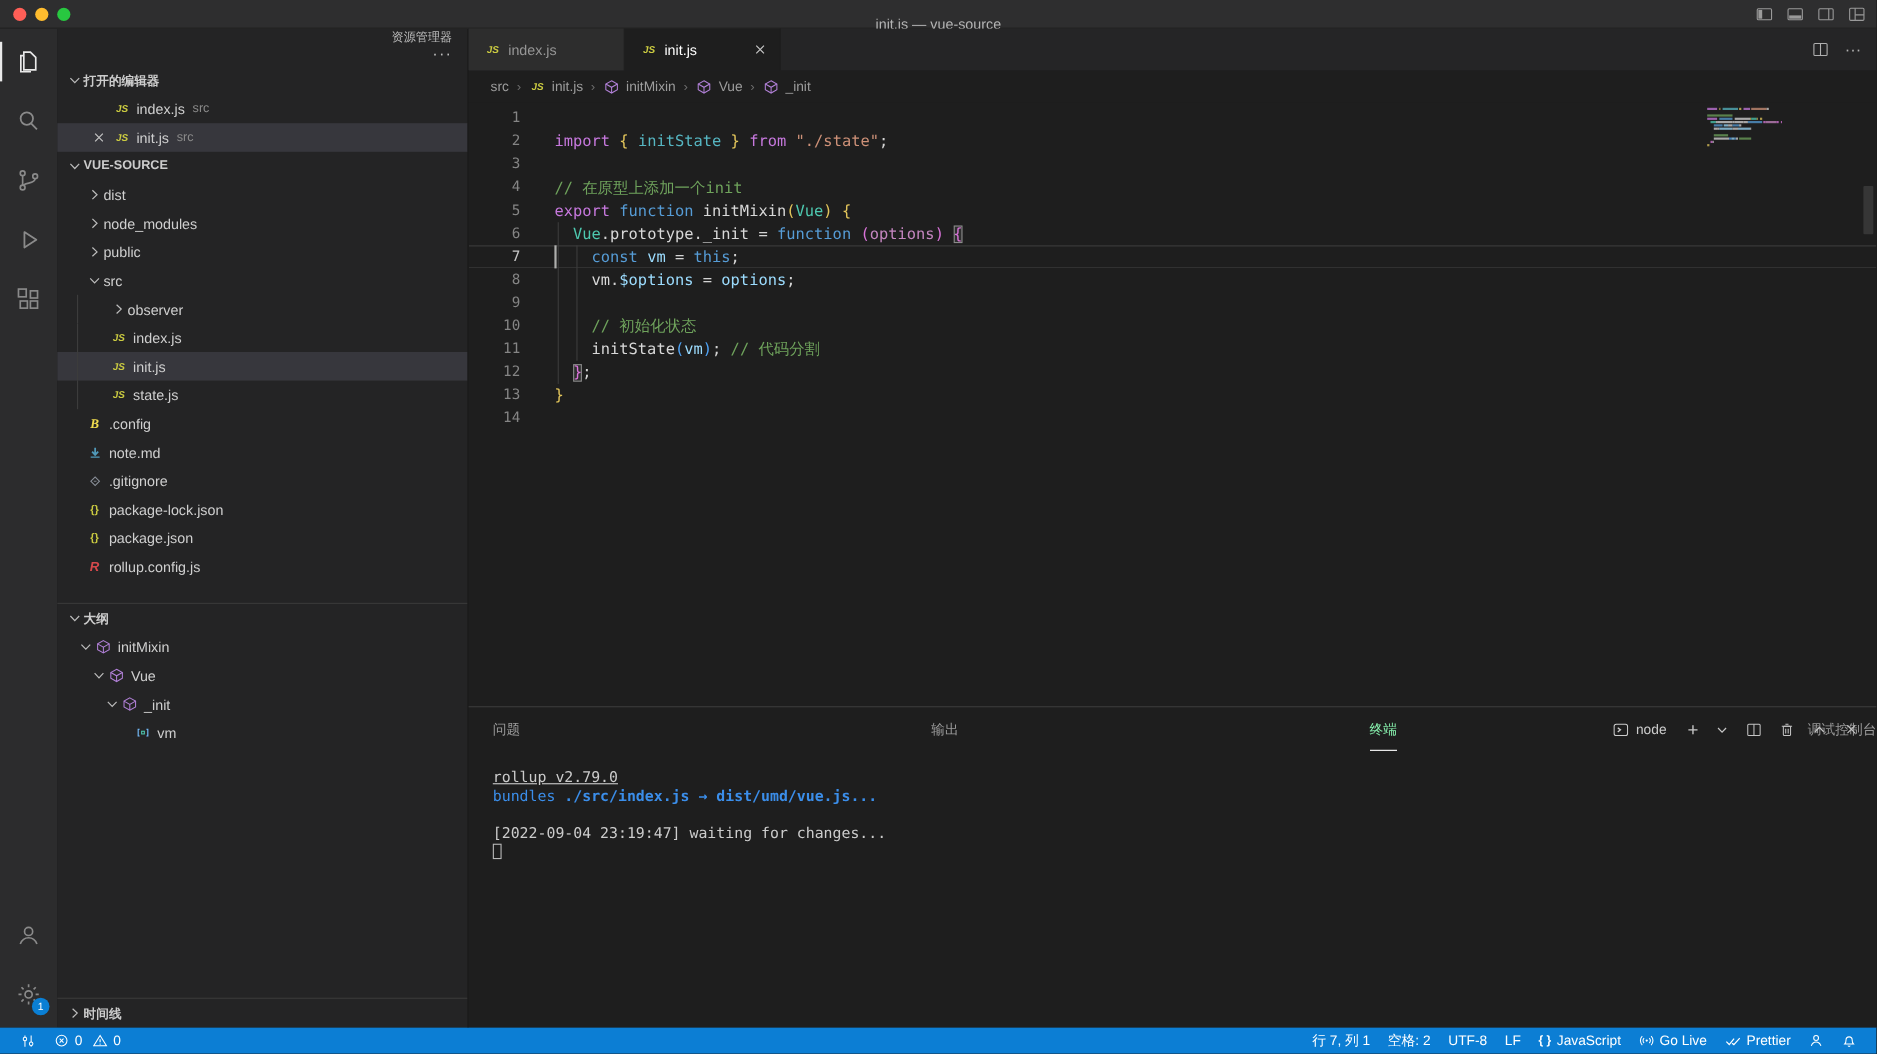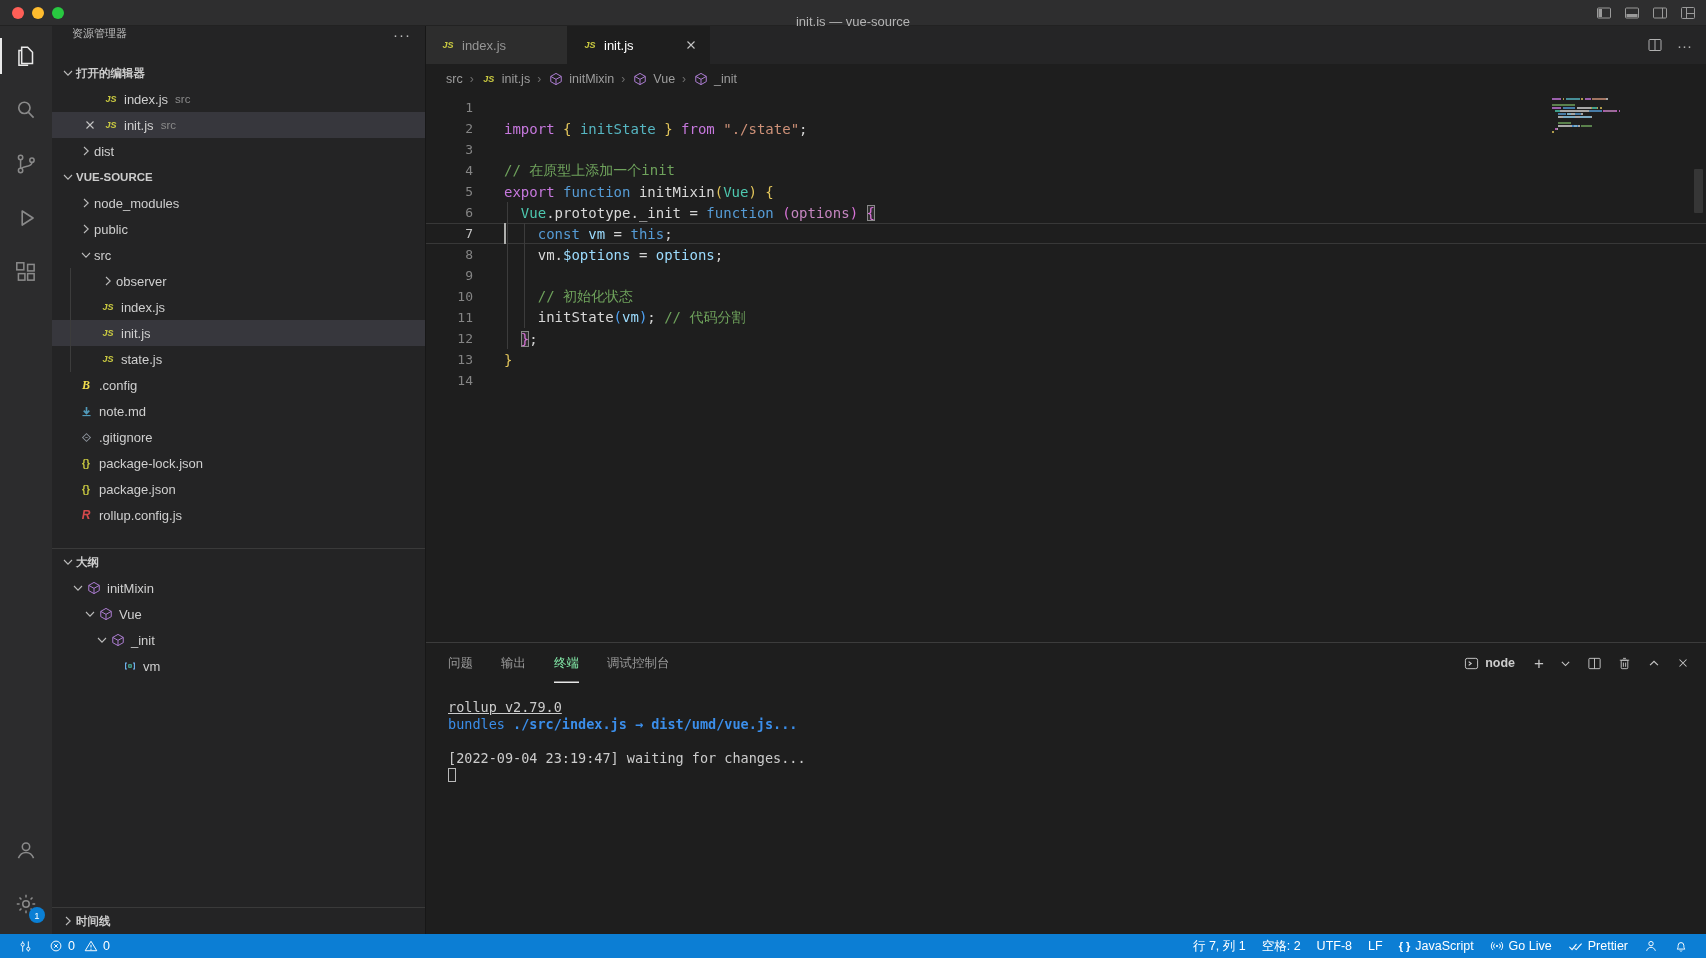--- a/index.html
+++ b/index.html
@@ -23,21 +23,21 @@
   .act { width:52px; height:48px; display:flex; align-items:center; justify-content:center;
     color:#8a8a8a; position:relative; margin-top:6px; }
   .act.active { color:#e9e9e9; }
   .act.active::before { content:''; position:absolute; left:0; top:6px; bottom:6px; width:2px; background:#e9e9e9; }
   #act-bottom { margin-top:auto; margin-bottom:6px; display:flex; flex-direction:column; align-items:center; }
   .badge { position:absolute; right:7px; bottom:5px; min-width:16px; height:16px; border-radius:9px;
     background:#0a7fd4; color:#fff; font-size:9.5px; display:flex; align-items:center; justify-content:center; }
 
   
   #sidebar { width:374px; background:#242425; border-right:1px solid #171717; display:flex; flex-direction:column; overflow:hidden; }
-  #sb-header { height:34px; display:flex; align-items:flex-start; padding:0 14px 0 20px; color:#bdbdbd; font-size:11px; }
+  #sb-header { height:34px; display:flex; align-items:flex-end; padding:0 14px 0 20px; color:#bdbdbd; font-size:11px;flex-direction:column; }
   #sb-header .more { margin-left:auto; color:#bdbdbd; font-size:15px; letter-spacing:1px; }
   .row { height:26px; display:flex; align-items:center; color:#cfcfcf; font-size:13px; position:relative; cursor:default; white-space:nowrap; }
   .row.selected { background:#37373d; }
   .row .chev { color:#bcbcbc; width:16px; height:16px; flex:0 0 16px; }
   .row .detail { color:#8a8a8a; font-size:11.5px; margin-left:7px; }
   .sect-label { font-weight:bold; font-size:11.5px; color:#cccccc; }
   .ic { width:16px; height:16px; flex:0 0 16px; margin-right:5px; display:flex; align-items:center; justify-content:center; }
   .js-ic { color:#cbcb41; font-size:9px; font-weight:bold; font-style:italic; }
   .brace-ic { color:#cbcb41; font-size:10px; font-weight:bold; }
   .babel-ic { color:#f0dc4e; font-weight:bold; font-style:italic; font-size:12px; font-family:"Liberation Serif",serif; }
@@ -80,25 +80,25 @@
   .tk-bm{ outline:1px solid #8a8a8a; outline-offset:-1px; background:rgba(120,120,120,.18); }
   .iguide { position:absolute; width:1px; background:#3c3c3c; }
   #caret { position:absolute; width:1.5px; background:#aeafad; }
   #minimap { position:absolute; top:2px; left:1126px; width:92px; }
   .mm-row { height:2px; margin-bottom:1px; display:flex; }
   .mm-row span { height:2px; display:inline-block; opacity:.75; }
   #scroll-thumb { position:absolute; right:3px; top:76px; width:9px; height:44px; background:#4a4a4a; opacity:.55; border-radius:1px; }
 
   
   #panel { height:292px; background:#1e1e1e; border-top:1px solid #3c3c3c; position:relative; }
-  #panel-tabs { height:40px; display:flex; align-items:center; padding-left:22px; gap:28px; }
+  #panel-tabs { height:40px; display:flex; align-items:center; padding-left:22px; gap:28px;justify-content:space-between; }
   .ptab { font-size:12.5px; color:#9b9b9b; height:40px; display:flex; align-items:center; }
   .ptab.active { color:#86efac; box-shadow:inset 0 -1.5px 0 #e7e7e7; }
   #panel-actions { position:absolute; right:16px; top:0; height:40px; display:flex; align-items:center; gap:15px; color:#c5c5c5; }
-  #node-item { display:flex; align-items:center; gap:6px; color:#cccccc; font-size:12.5px; margin-right:4px;font-weight:bold; }
+  #node-item { display:flex; align-items:center; gap:6px; color:#cccccc; font-size:12.5px; margin-right:4px; }
   #terminal { padding:16px 0 0 22px; font-family:"DejaVu Sans Mono","Liberation Mono",monospace; font-size:13.5px; }
   .trow { height:17px; white-space:pre; }
   .tw{color:#cccccc} .tb{color:#3B8EEA} .tg{color:#0DBC79} .b{font-weight:bold} .u{text-decoration:underline}
   #tcursor { display:inline-block; width:8px; height:14px; border:1px solid #b9b9b9; vertical-align:-2px; }
 
   
   #statusbar { height:24px; background:#0c7ed4; color:#ffffff; display:flex; align-items:center;
     font-size:12.5px; padding:0 10px 0 10px; }
   .sb-item { display:flex; align-items:center; gap:5px; padding:0 8px; height:24px; }
   #sb-right { margin-left:auto; display:flex; align-items:flex-end; }
@@ -215,35 +215,35 @@
             </svg>
           </span>
           <span class="ic">
             <span class="js-ic">JS</span>
           </span>
           <span>init.js</span>
           <span class="detail">src</span>
         </div>
       </div>
     <div id="project-tree">
+        <div class="row" style="padding-left: 8px;">
+          <span class="chev">
+            <svg width="16" height="16" viewBox="0 0 16 16">
+              <path d="M4 6l4 4.2L12 6" fill="none" stroke="currentColor" stroke-width="1.1"></path>
+            </svg>
+          </span>
+          <span class="sect-label">VUE-SOURCE</span>
+        </div>
         <div class="row" style="padding-left: 26px;">
           <span class="chev">
             <svg width="16" height="16" viewBox="0 0 16 16">
               <path d="M6 4l4.2 4L6 12" fill="none" stroke="currentColor" stroke-width="1.1"></path>
             </svg>
           </span>
           <span>dist</span>
-        </div>
-        <div class="row" style="padding-left: 8px;">
-          <span class="chev">
-            <svg width="16" height="16" viewBox="0 0 16 16">
-              <path d="M4 6l4 4.2L12 6" fill="none" stroke="currentColor" stroke-width="1.1"></path>
-            </svg>
-          </span>
-          <span class="sect-label">VUE-SOURCE</span>
         </div>
         <div class="row" style="padding-left: 26px;">
           <span class="chev">
             <svg width="16" height="16" viewBox="0 0 16 16">
               <path d="M6 4l4.2 4L6 12" fill="none" stroke="currentColor" stroke-width="1.1"></path>
             </svg>
           </span>
           <span>node_modules</span>
         </div>
         <div class="row" style="padding-left: 26px;">

